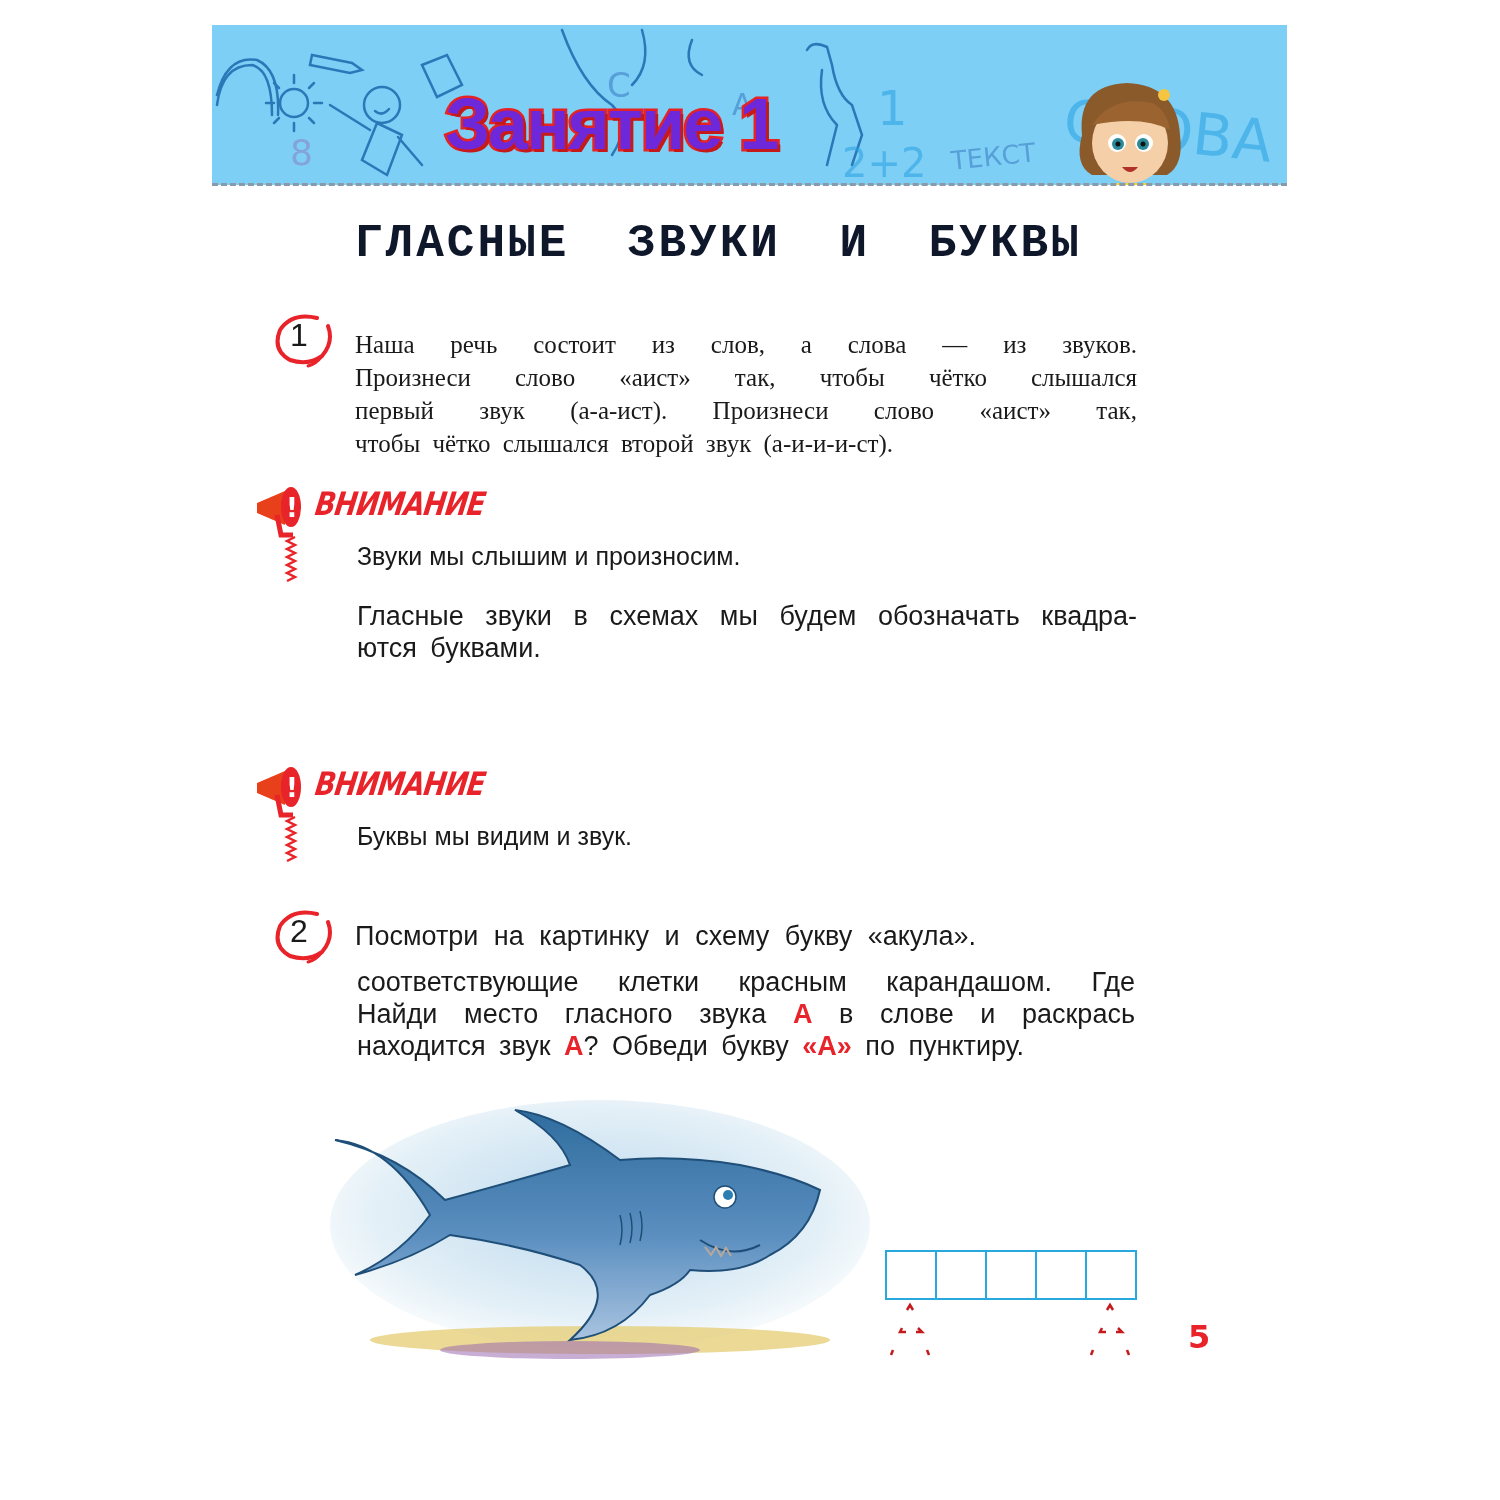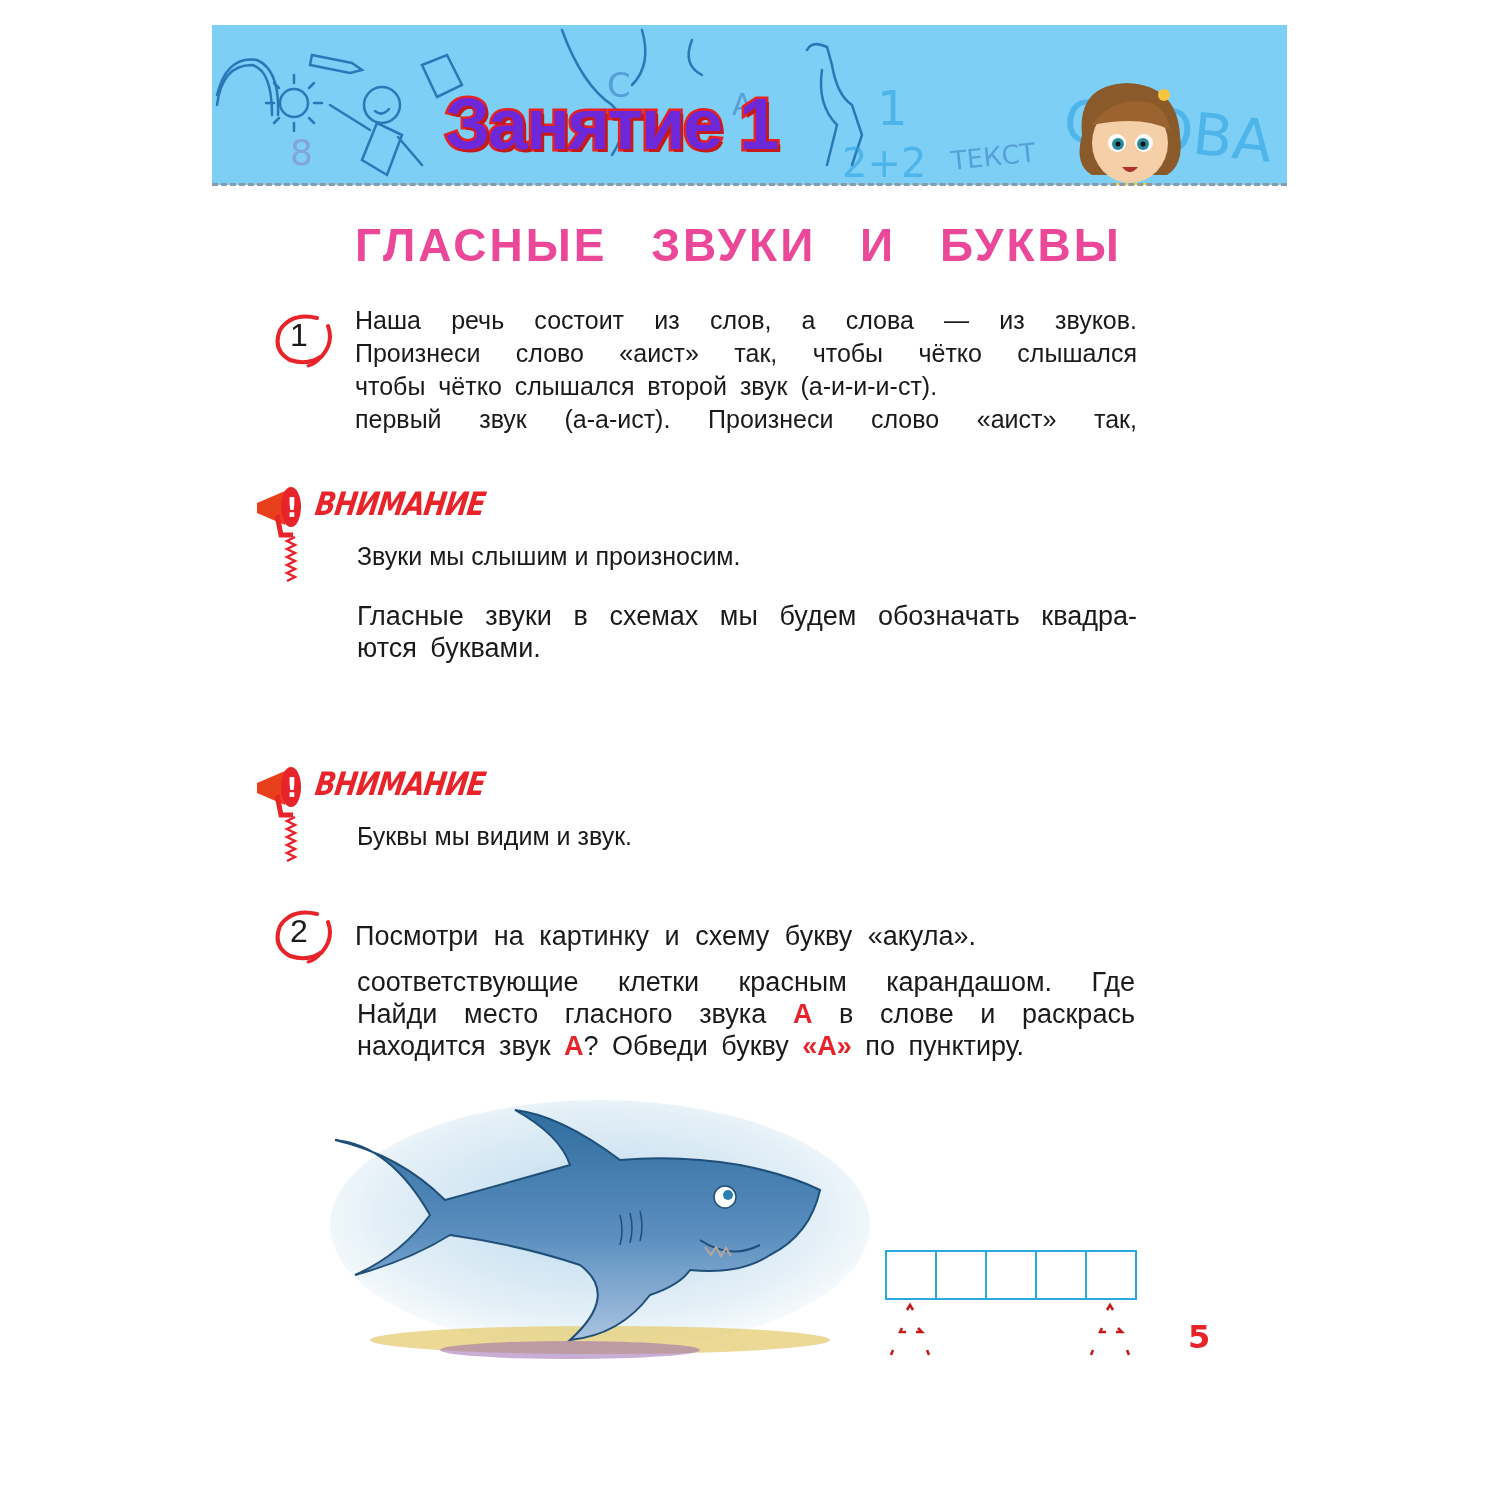--- a/index.html
+++ b/index.html
@@ -9,22 +9,22 @@
 
   
   .banner { left:212px; top:25px; width:1075px; height:160px; background:#7dcff5; overflow:hidden; }
   .banner-dash { left:212px; top:183px; width:1075px; height:0; border-top:3px dashed #8a9aa8; }
   .lesson-title { left:445px; top:88px; font-family:Liberation Sans, sans-serif; font-weight:bold;
      font-size:72px; line-height:1; color:#6d28d9; letter-spacing:-2px;
      -webkit-text-stroke:5px #e52325; paint-order:stroke fill;
      text-shadow: 0 0 0 #e52325, 3px 3px 0 #c41a1c; white-space:nowrap; }
   .girl { position:absolute; left:860px; top:50px; width:115px; height:130px; }
 
-  .section-title { left:355px; top:218px; width:740px; font-family:Liberation Sans, sans-serif;
-     font-weight:bold; font-size:46px; color:#ec4899; letter-spacing:3px; word-spacing:28px;
+  .section-title { left:355px; top:218px; width:740px; font-family:Liberation Mono, monospace;
+     font-weight:bold; font-size:46px; color:#0f172a; letter-spacing:3px; word-spacing:28px;
      white-space:nowrap; }
 
   .task-num { width:62px; height:52px; }
   .task-num svg { position:absolute; left:0; top:0; }
   .task-num span { position:absolute; left:18px; top:5px; font-size:32px; color:#1a1a1a; }
 
   .para { font-size:25px; line-height:33px; text-align:justify; text-align-last:left; }
   .para .line { display:block; text-align:justify; text-align-last:justify; white-space:nowrap; word-spacing:6px; }
   .para .line.last { text-align-last:left; }
   .red { color:#e8232a; font-weight:bold; }
@@ -102,25 +102,25 @@
 
 <div class="abs section-title">ГЛАСНЫЕ ЗВУКИ И БУКВЫ</div>
 
 <div class="abs task-num" style="left:272px;top:312px;">
   <svg width="66" height="56">
     <path d="M45 6 Q20 0 8 18 Q0 38 18 48 Q36 54 50 44 Q62 30 56 14" fill="none" stroke="#e8232a" stroke-width="4" stroke-linecap="round"></path>
     <path d="M50 44 Q44 52 36 54" fill="none" stroke="#e8232a" stroke-width="3" stroke-linecap="round"></path>
   </svg>
   <span>1</span>
 </div>
-<div class="abs para" style="left:355px;top:304px;width:782px;">
+<div class="abs para" style="left:355px;top:328px;width:782px;font-family:Liberation Serif, serif;">
   <span class="line">Наша речь состоит из слов, а слова — из звуков.</span>
   <span class="line">Произнеси слово «аист» так, чтобы чётко слышался</span>
+  <span class="line">первый звук (а-а-ист). Произнеси слово «аист» так,</span>
   <span class="line last">чтобы чётко слышался второй звук (а-и-и-и-ст).</span>
-  <span class="line">первый звук (а-а-ист). Произнеси слово «аист» так,</span>
 </div>
 
 <div class="abs attention" style="left:255px;top:475px;">
   <svg width="60" height="115" style="position:absolute;left:0;top:0">
     <path d="M2 28 L30 16 L30 50 L2 38 Z" fill="#e8401a"></path>
     <ellipse cx="36" cy="32" rx="10" ry="20" fill="#e8232a"></ellipse>
     <text x="31" y="42" font-size="26" font-weight="bold" fill="#fff" font-family="DejaVu Sans, sans-serif">!</text>
     <path d="M22 40 L26 60 L38 60" fill="none" stroke="#e8232a" stroke-width="5"></path>
     <path d="M40 62 l-8 4 l8 4 l-8 4 l8 4 l-8 4 l8 4 l-8 4 l8 4 l-8 4 l8 4 l-8 4" fill="none" stroke="#e8232a" stroke-width="2.5"></path>
   </svg>

